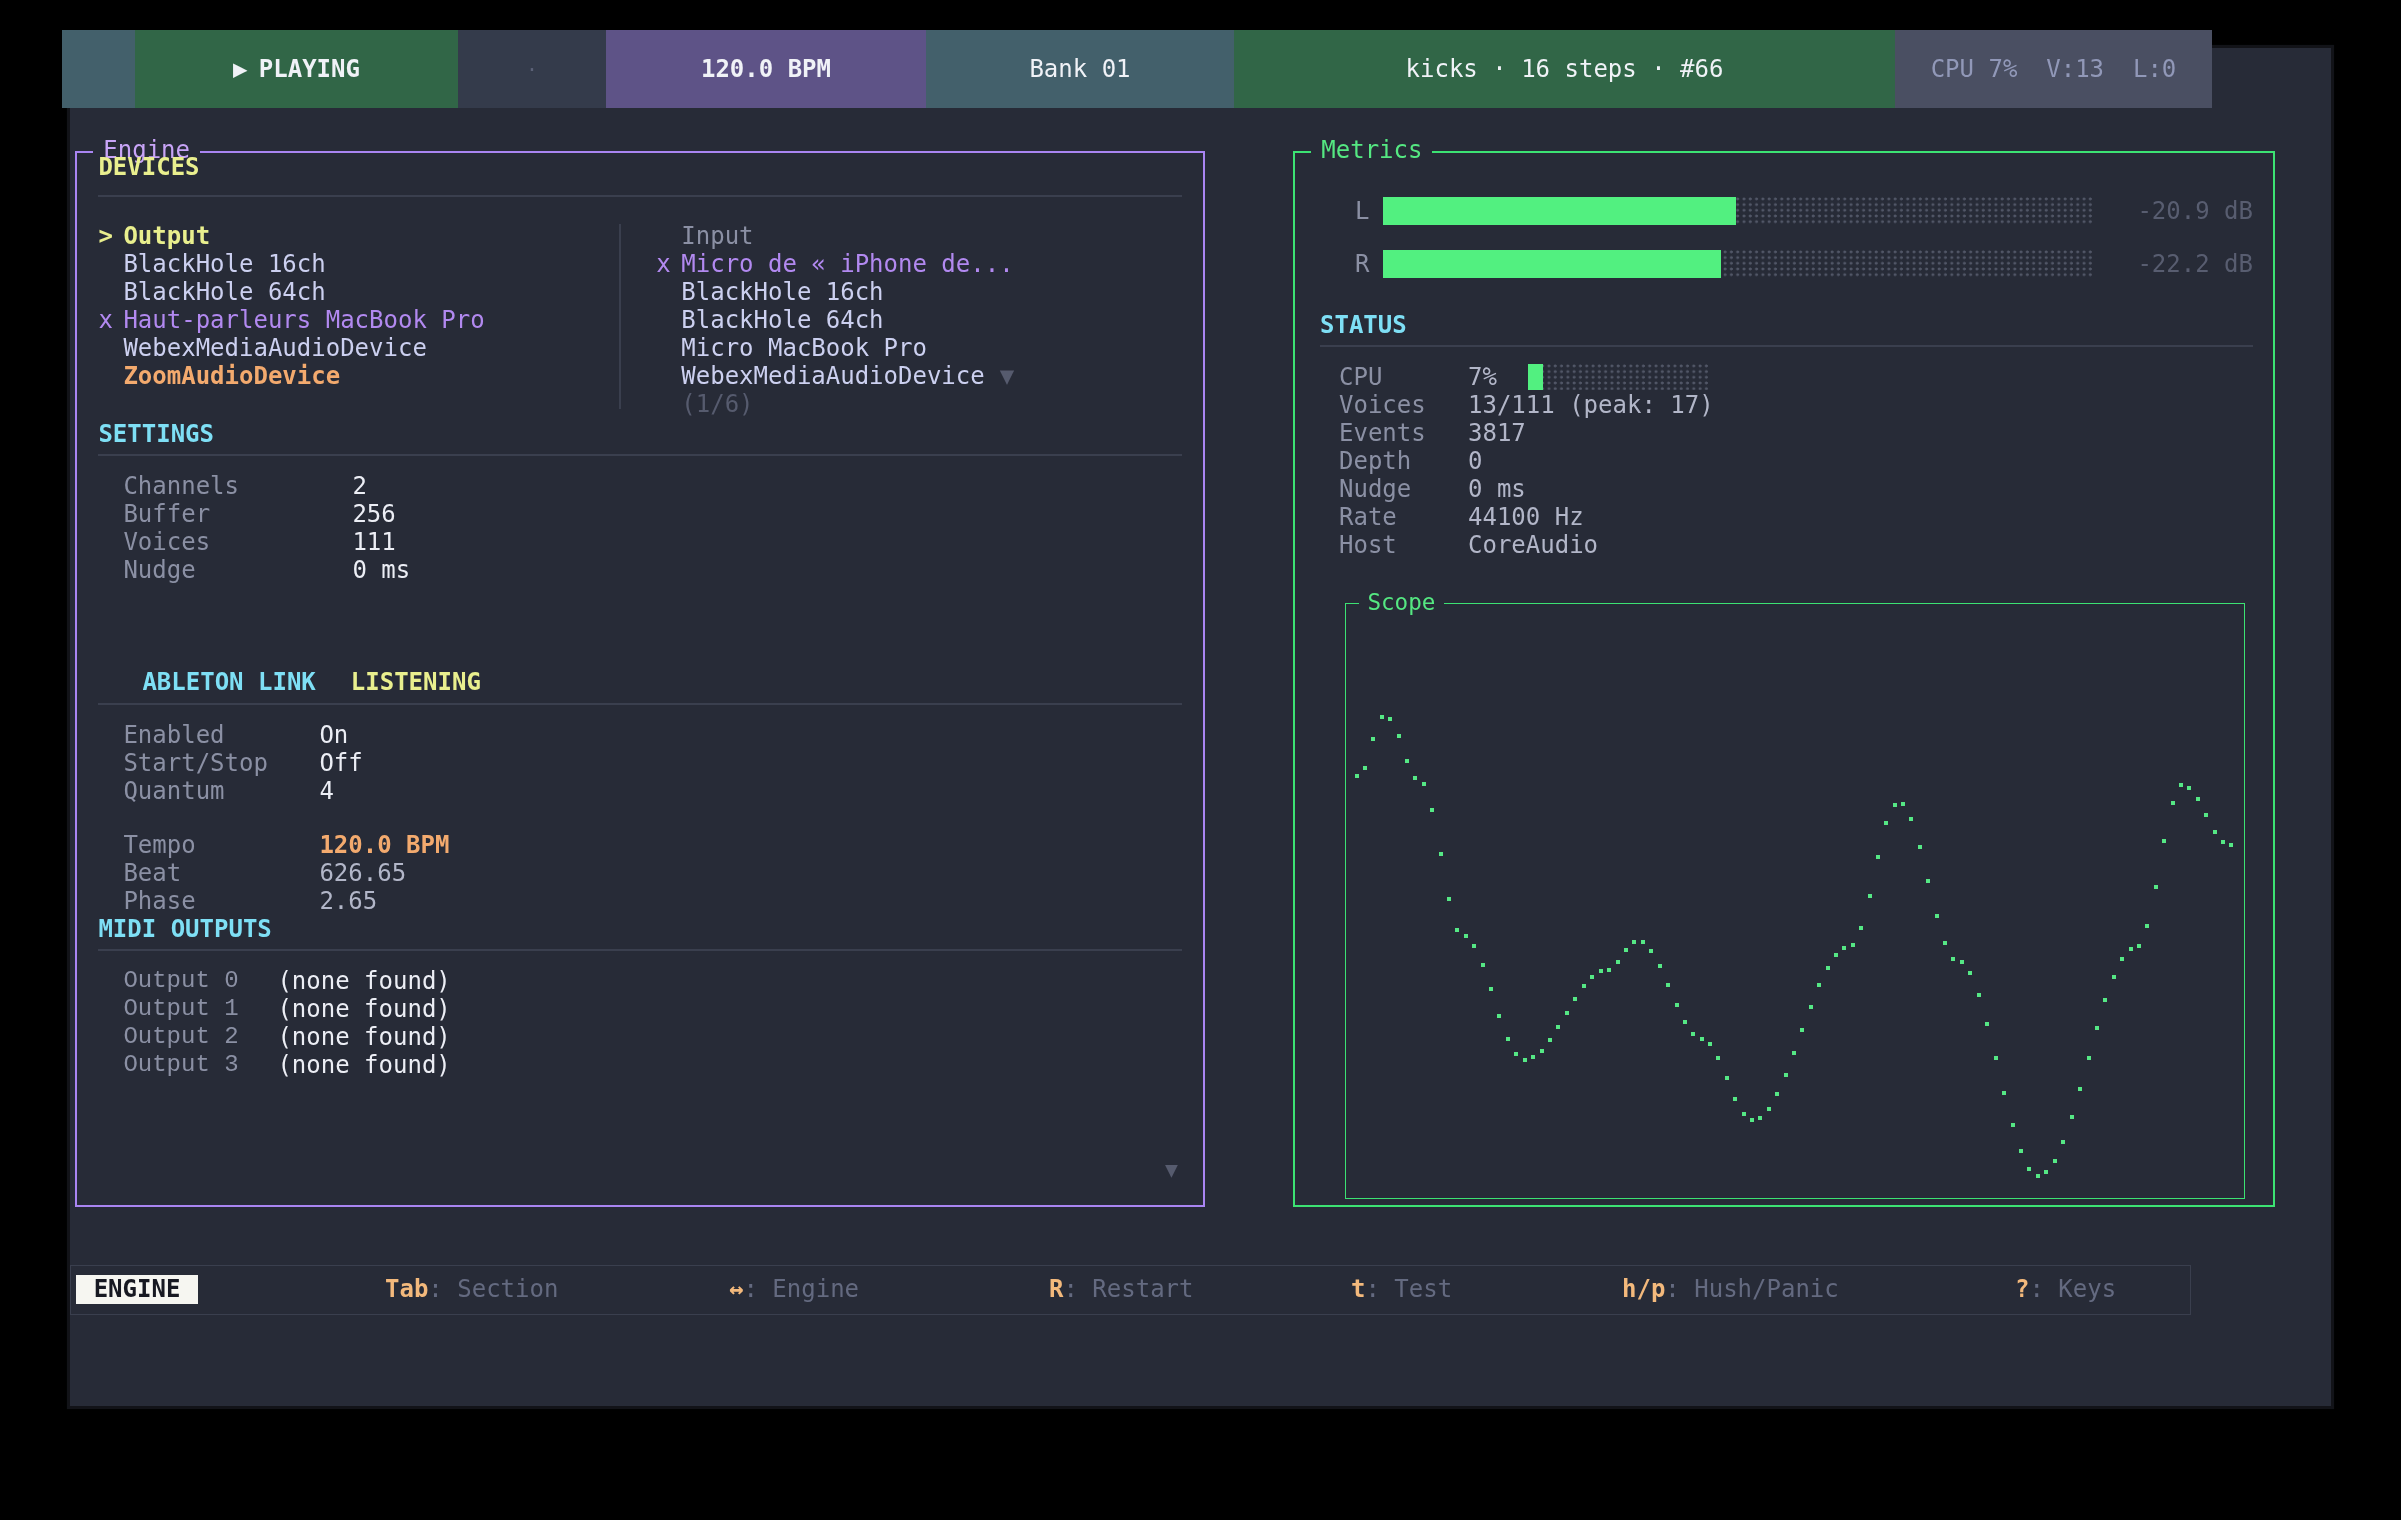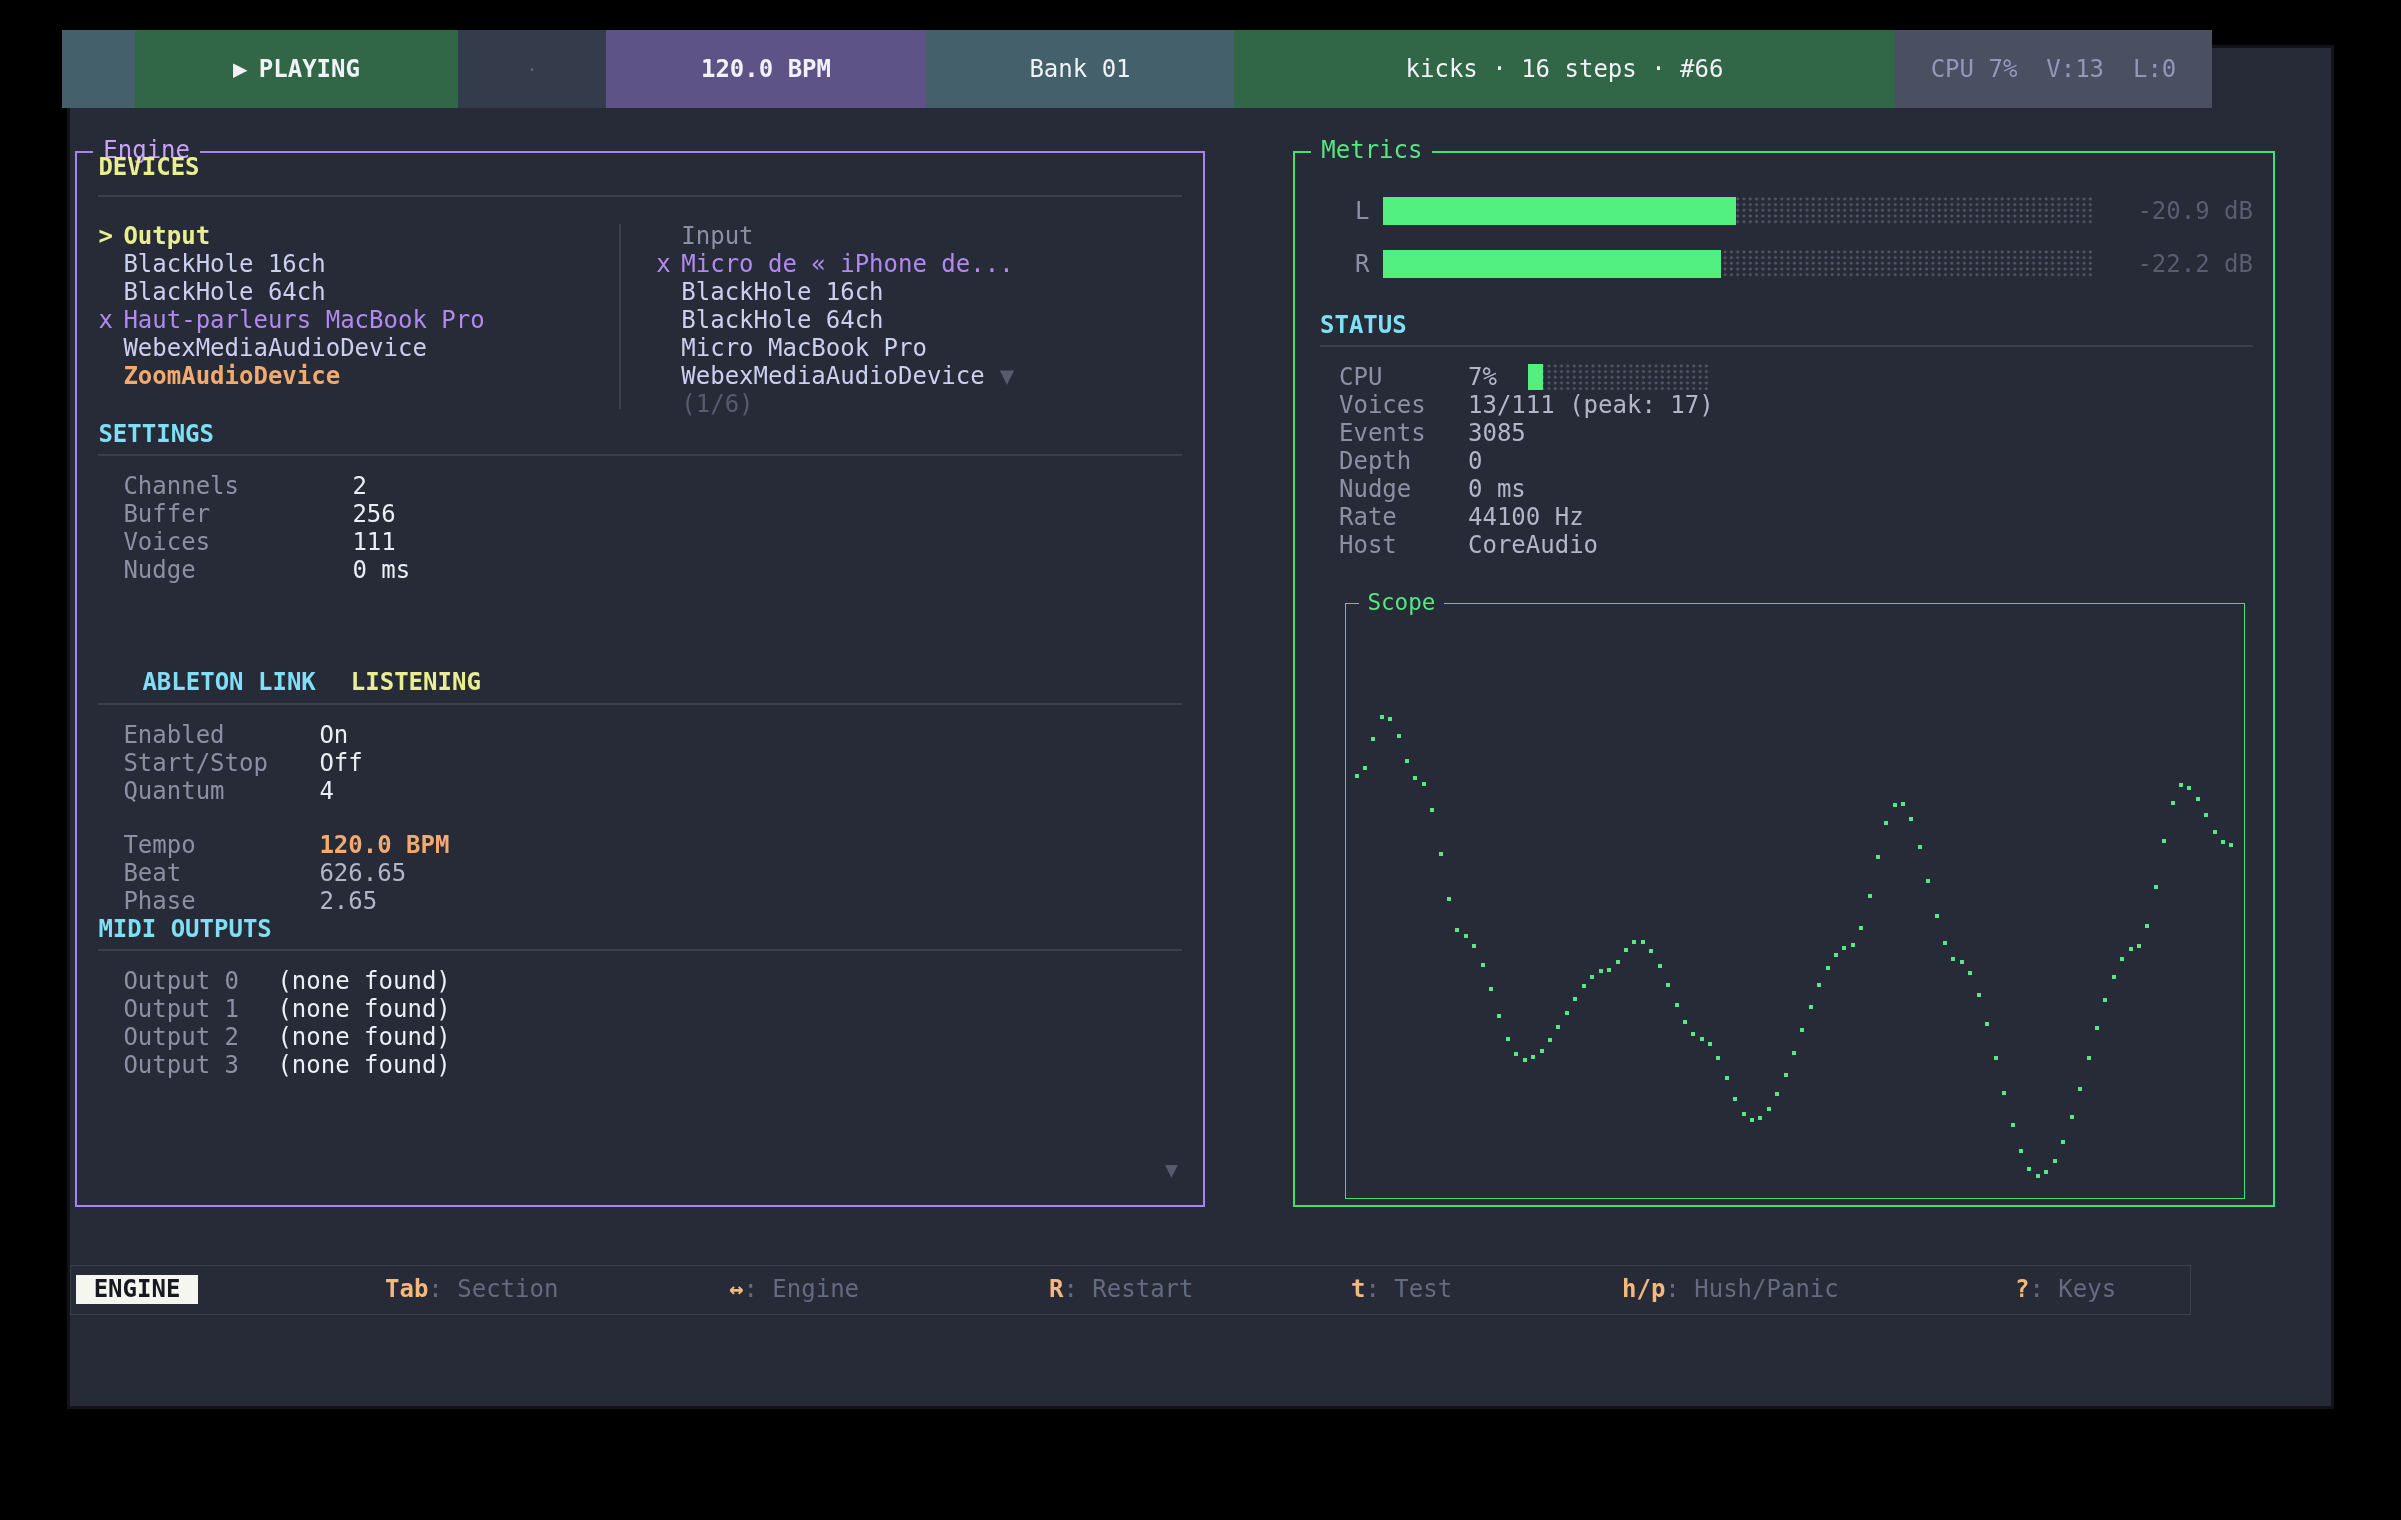--- a/index.html
+++ b/index.html
@@ -66,21 +66,21 @@
   .style-highlight{color:var(--orange);font-weight:bold;}
   .style-dim{color:var(--dim);}
   .dev-suffix{color:var(--dim);margin-left:15px;}
 
   .eh-settings{margin-top:23px;}
   .div-std{margin:6.3px 0 16.3px 0;}
   .kv-row{display:flex;height:28px;padding-left:25px;white-space:pre;}
   .kv-label{color:var(--label-gray);flex:none;}
   .settings-rows .kv-label{width:229px;}
   .link-rows .kv-label{width:196px;}
-  .midi-rows .kv-label{width:154px;}
+  .midi-rows .kv-label{width:154px;font-family:Liberation Mono, monospace;}
   .status-rows .kv-label{width:129px;}
   .kv-value{color:var(--value-white);}
   .v-muted{color:var(--value-muted);}
   .v-tempo{color:var(--orange);font-weight:bold;}
   .link-header{display:flex;margin-left:44px;}
   .link-badge{margin-left:35px;color:var(--yellow);font-weight:bold;}
   .eh-link{margin-top:84px;}
   .link-group2{margin-top:26px;}
   .eh-midi{margin-top:25px;}
   .engine-scroll{position:absolute;right:25px;bottom:21.4px;color:var(--dim);font-size:21.4px;}
@@ -217,21 +217,21 @@
         </span>
       <span class="meter-db">-22.2 dB</span>
     </div>
 
     <div class="status-block">
       <div class="section-h h-cyan">STATUS</div>
       <div class="divider div-std"></div>
       <div class="status-rows" id="status-rows">
           <div class="kv-row"><span class="kv-label">CPU</span><span class="kv-value v-muted">7%</span><span class="mini-gauge"><span class="mini-gauge-fill" style="width: 8.3%;"></span></span></div>
           <div class="kv-row"><span class="kv-label">Voices</span><span class="kv-value v-muted">13/111 (peak: 17)</span></div>
-          <div class="kv-row"><span class="kv-label">Events</span><span class="kv-value v-muted">3085</span></div>
+          <div class="kv-row"><span class="kv-label">Events</span><span class="kv-value v-muted">3817</span></div>
           <div class="kv-row"><span class="kv-label">Depth</span><span class="kv-value v-muted">0</span></div>
           <div class="kv-row"><span class="kv-label">Nudge</span><span class="kv-value v-muted">0 ms</span></div>
           <div class="kv-row"><span class="kv-label">Rate</span><span class="kv-value v-muted">44100 Hz</span></div>
           <div class="kv-row"><span class="kv-label">Host</span><span class="kv-value v-muted">CoreAudio</span></div>
         </div>
     </div>
 
     <div class="scope-box">
       <span class="scope-title">Scope</span>
       <div class="scope-dots" id="scope-dots">

